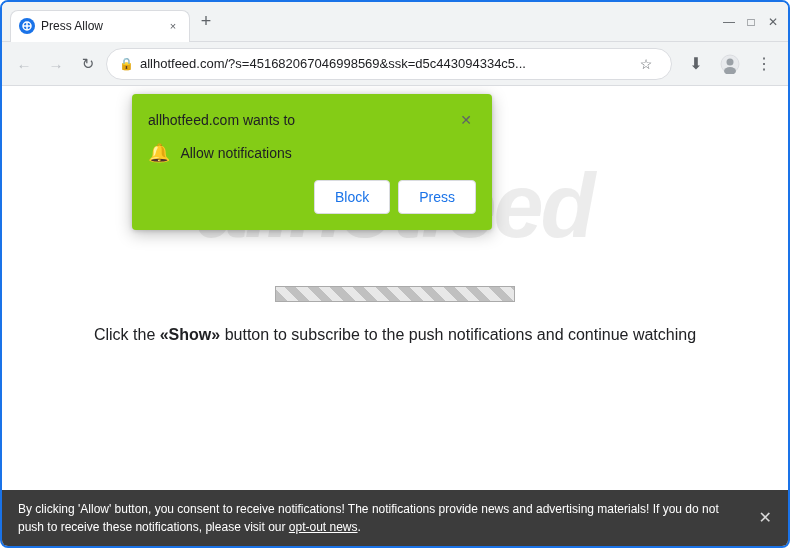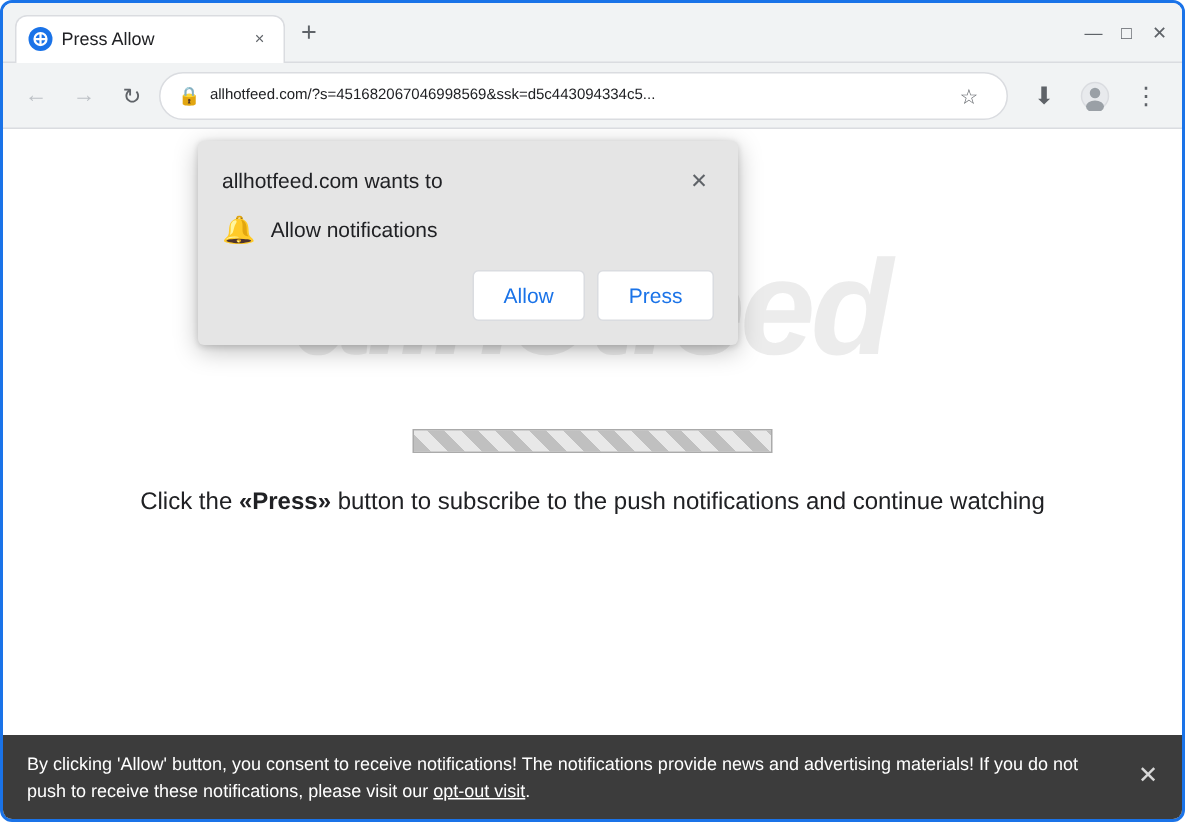--- a/index.html
+++ b/index.html
@@ -142,21 +142,21 @@
       display: flex;
       align-items: center;
       padding: 0 12px;
       gap: 6px;
     }
     .lock-icon {
       font-size: 12px;
       color: #5f6368;
     }
     .url-text {
-      font-size: 10px;
+      font-size: 13px;
       color: #202124;
       flex: 1;
       overflow: hidden;
       text-overflow: ellipsis;
       white-space: nowrap;
     }
     .url-actions {
       display: flex;
       align-items: center;
       gap: 2px;
@@ -256,21 +256,21 @@
       padding: 0 20px;
     }
     .cta-text strong { font-weight: 700; }
 
     
     .notification-popup {
       position: absolute;
       top: 8px;
       left: 130px;
       width: 360px;
-      background: #e5e5e5;
+      background: #84cc16;
       border-radius: 4px;
       box-shadow: 0 4px 16px rgba(0,0,0,0.25), 0 1px 4px rgba(0,0,0,0.15);
       padding: 16px;
       z-index: 100;
     }
     .popup-header {
       display: flex;
       align-items: center;
       justify-content: space-between;
       margin-bottom: 12px;
@@ -419,41 +419,41 @@
     <div class="page-bg">
       <div class="watermark-container">
         <span class="watermark-logo">allhotfeed</span>
       </div>
 
       <div class="progress-area">
         <div class="progress-bar"></div>
       </div>
 
       <div class="cta-text">
-        Click the <strong>«Press»</strong> button to subscribe to the push notifications and continue watching
+        Click the <strong>«Show»</strong> button to subscribe to the push notifications and continue watching
       </div>
     </div>
 
     <div class="notification-popup">
       <div class="popup-header">
         <span class="popup-title">allhotfeed.com wants to</span>
         <span class="popup-close">✕</span>
       </div>
       <div class="popup-notification-row">
         <span class="bell-icon">🔔</span>
         <span class="popup-notif-text">Allow notifications</span>
       </div>
       <div class="popup-actions">
-        <button class="popup-btn popup-btn-allow">Allow</button>
+        <button class="popup-btn popup-btn-allow">Block</button>
         <button class="popup-btn popup-btn-block">Press</button>
       </div>
     </div>
 
   </div>
 
   <div class="bottom-banner">
     <span class="banner-text">
-      <span>By clicking 'Allow' button, you consent to receive notifications! The notifications provide news and advertising materials! If you do not push to receive these notifications, please visit our </span><a href="#">opt-out visit</a>.
+      <span>By clicking 'Allow' button, you consent to receive notifications! The notifications provide news and advertising materials! If you do not push to receive these notifications, please visit our </span><a href="#">opt-out news</a>.
     </span>
     <span class="banner-close">✕</span>
   </div>
 
 </div>
 
 </body></html>

